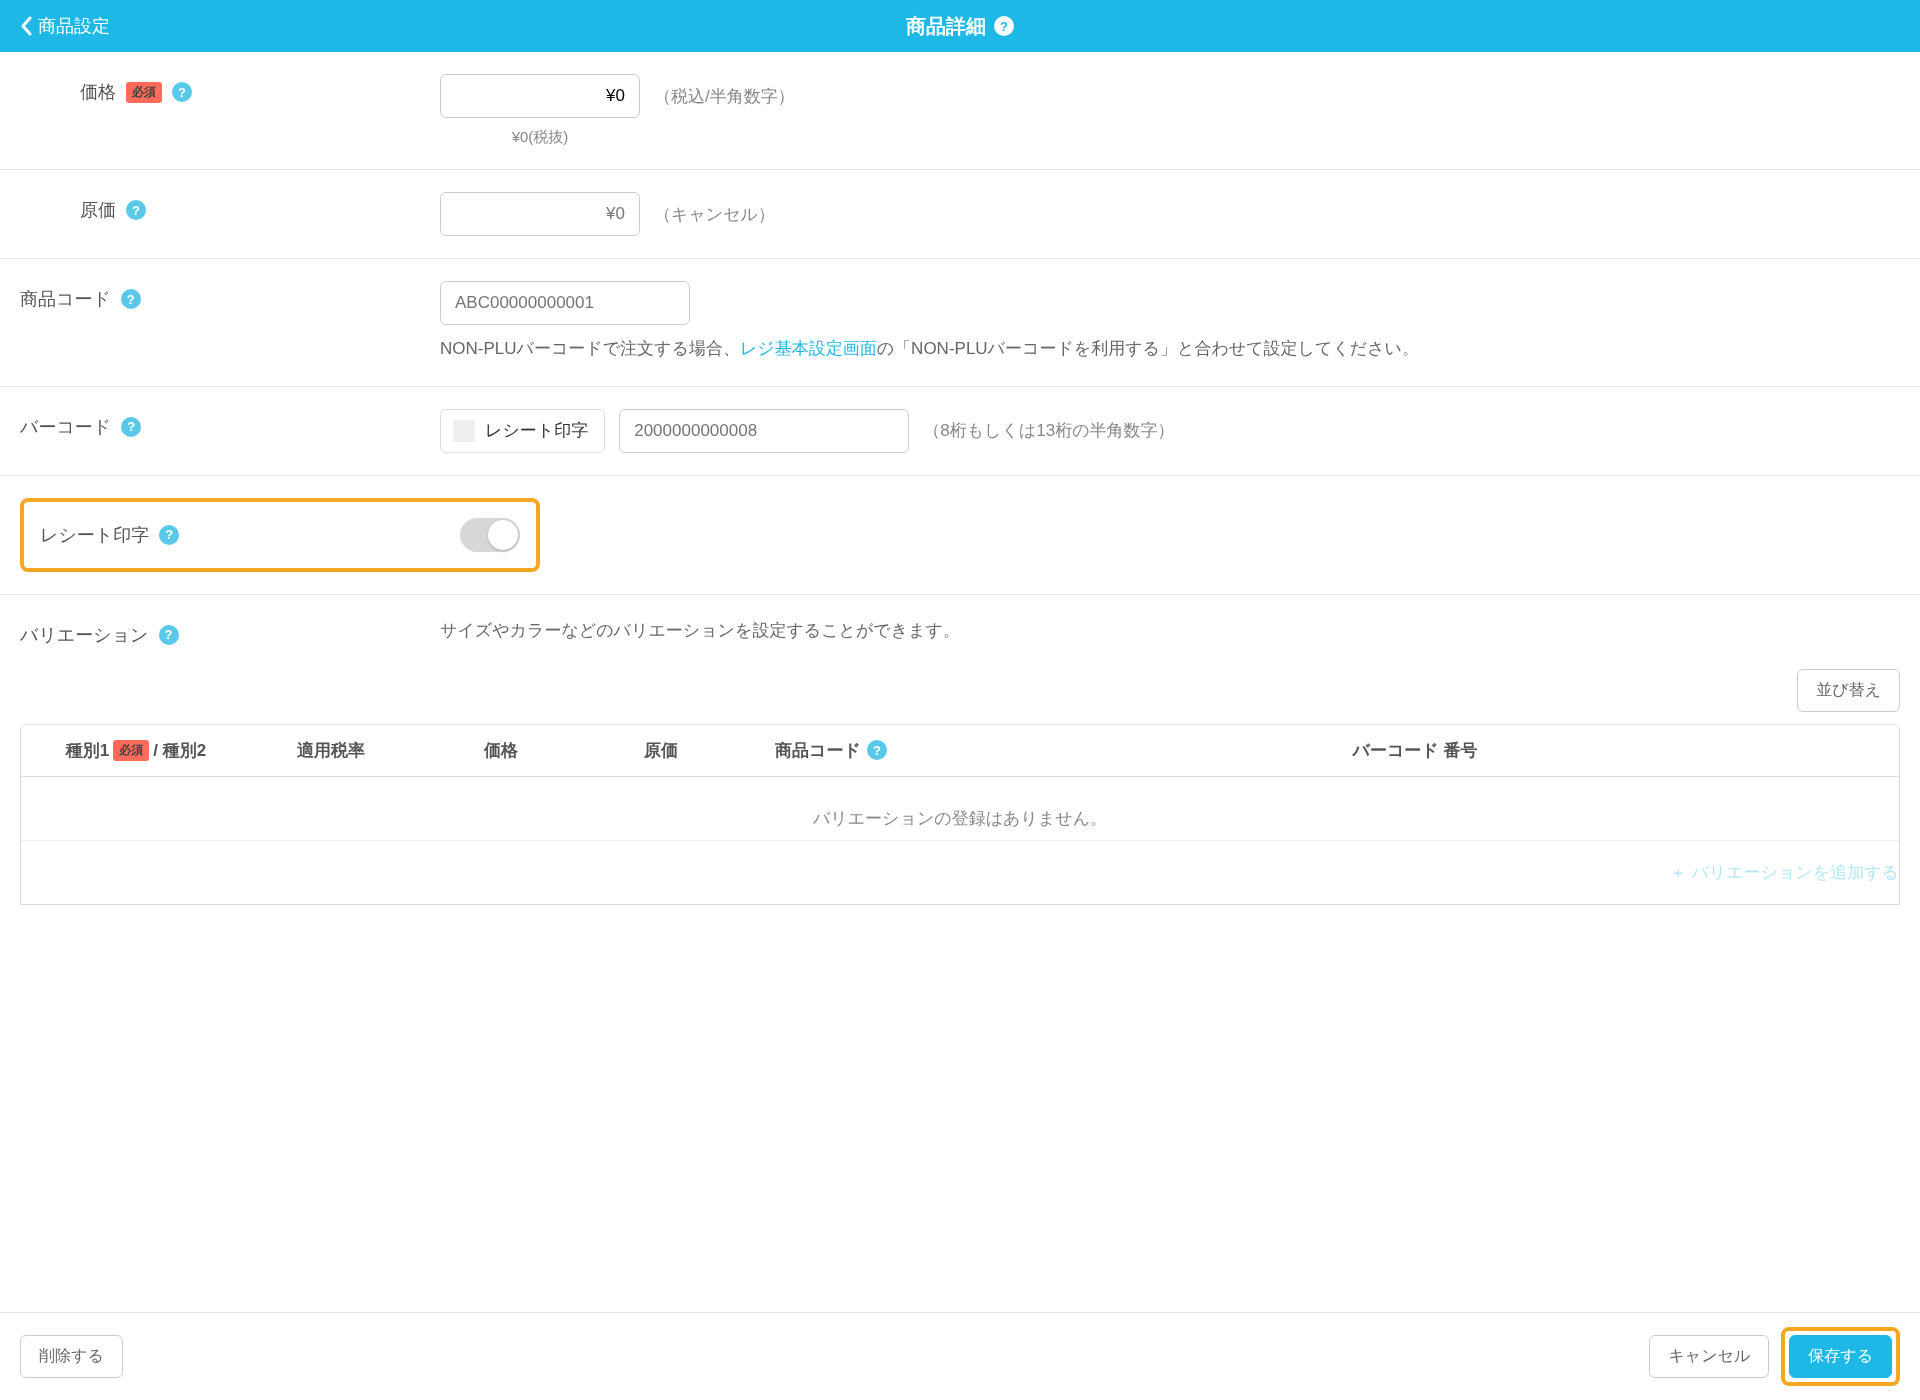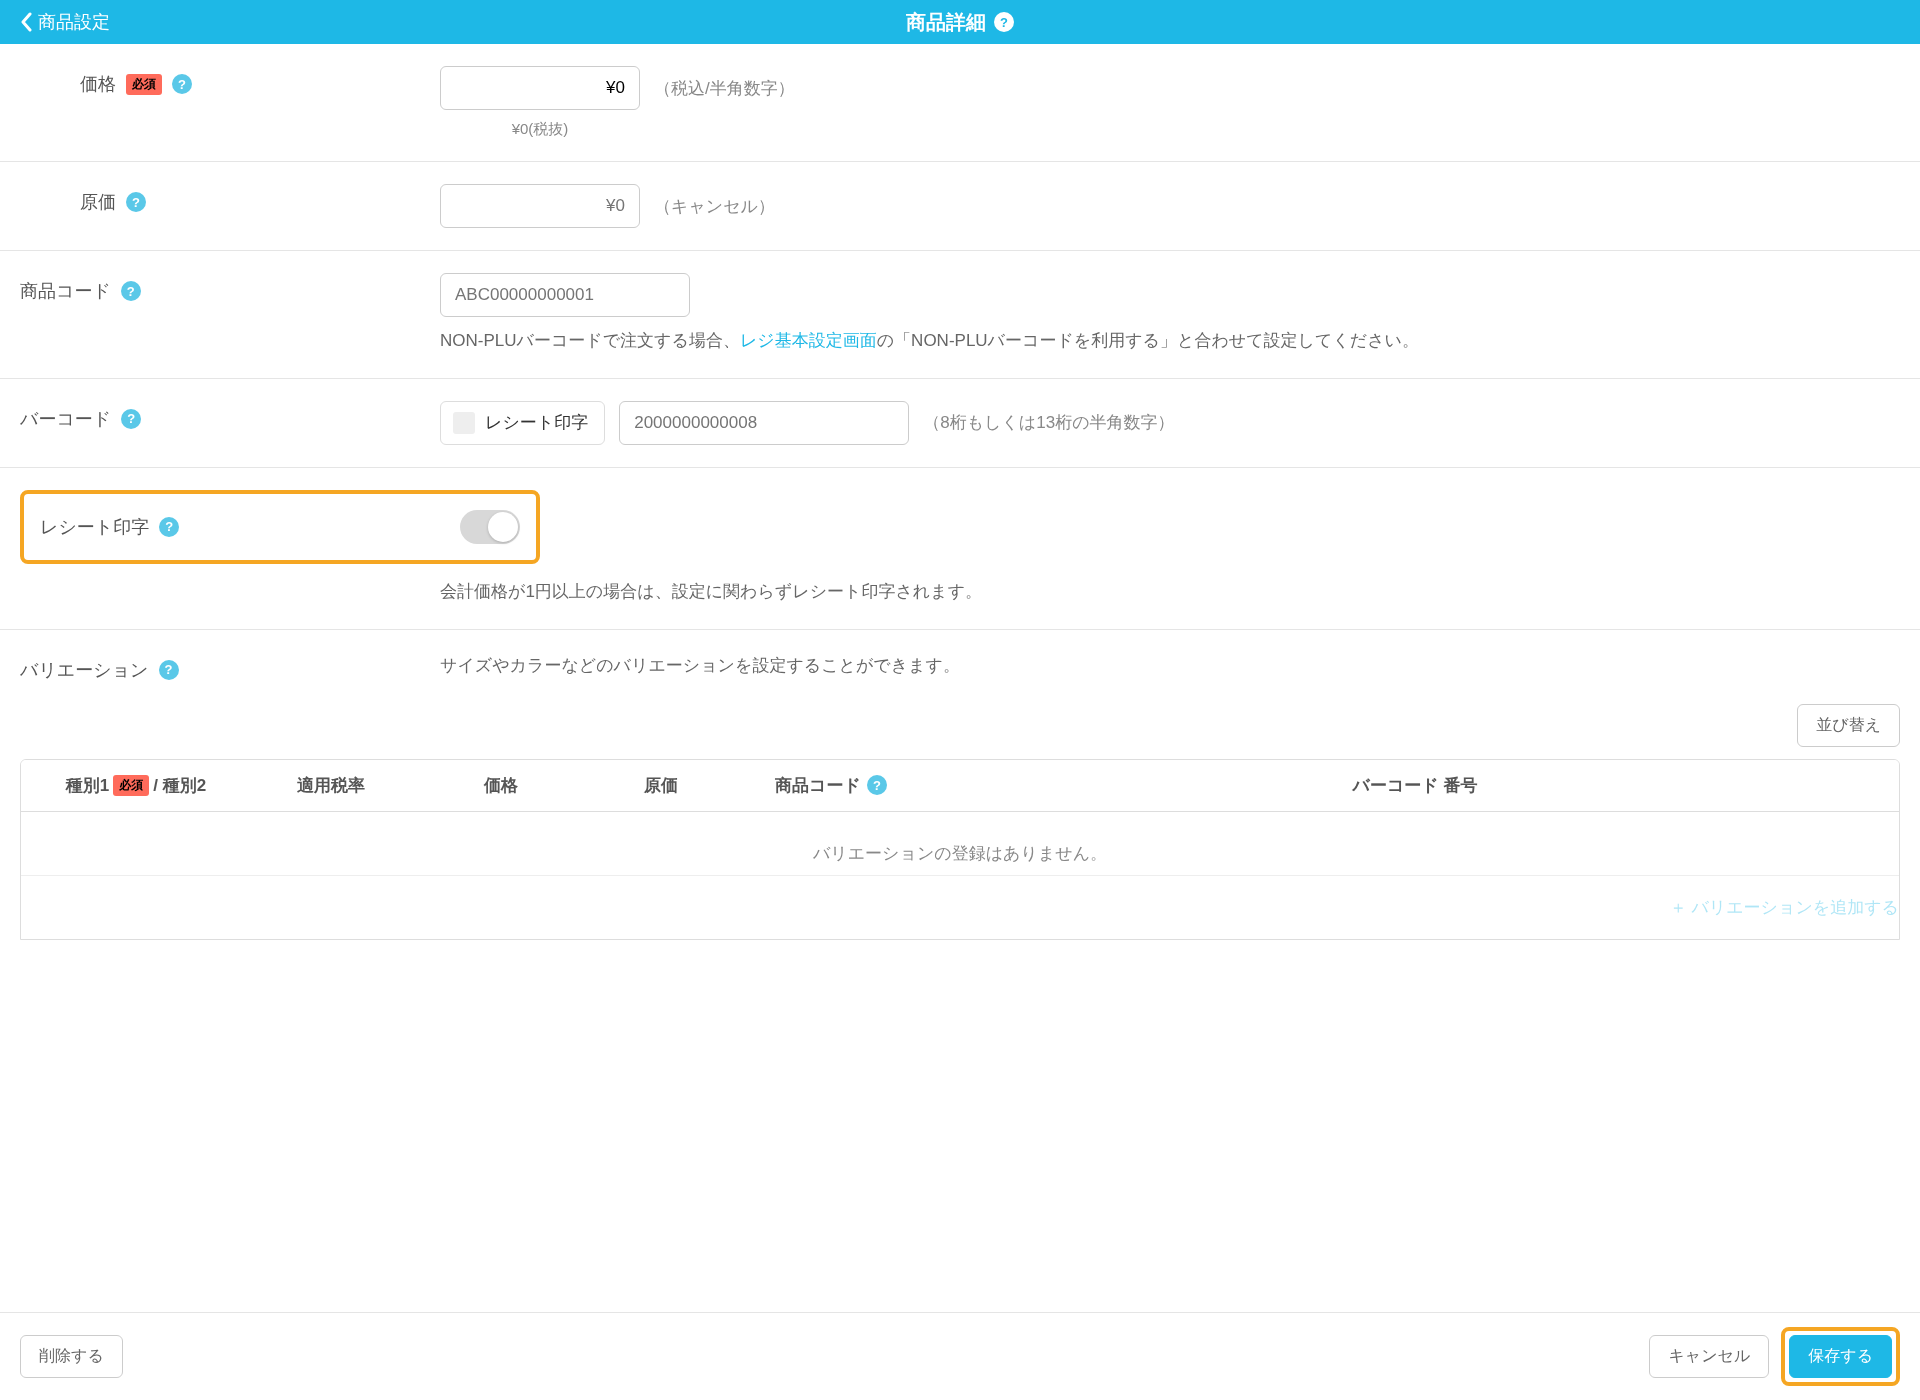--- a/index.html
+++ b/index.html
@@ -1,27 +1,27 @@
 <!DOCTYPE html>
 <html><head>
 <meta charset="utf-8">
 <style>
 * { margin: 0; padding: 0; box-sizing: border-box; font-family: -apple-system, "Hiragino Sans", "Hiragino Kaku Gothic ProN", sans-serif; }
 body { background: #fff; font-size: 16px; color: #333; }
-.header { background: #1EB8E6; color: #fff; height: 44px; display: flex; align-items: center; padding: 0 20px; position: relative; }
+.header { background: #1EB8E6; color: #fff; height: 52px; display: flex; align-items: center; padding: 0 20px; position: relative; }
 .back-btn { display: flex; align-items: center; gap: 6px; font-size: 18px; cursor: pointer; }
 .back-chevron { width: 12px; height: 20px; }
 .header-title { position: absolute; left: 50%; transform: translateX(-50%); display: flex; align-items: center; gap: 8px; font-size: 20px; font-weight: 600; }
 .help-icon { display: inline-flex; width: 20px; height: 20px; border-radius: 50%; background: #5AC8E8; color: #fff; font-size: 13px; font-weight: bold; align-items: center; justify-content: center; }
 .help-icon.white { background: #fff; color: #1EB8E6; }
 .form-row { display: flex; padding: 22px 20px; border-bottom: 1px solid #e5e5e5; align-items: flex-start; }
 .form-row.no-border { border-bottom: none; }
 .label-col { width: 420px; display: flex; align-items: center; gap: 10px; padding-top: 6px; font-size: 18px; color: #555; }
 .label-col.indent { padding-left: 60px; }
-.required-badge { background: #FF6B5B; color: #000000; font-size: 12px; padding: 2px 6px; border-radius: 3px; font-weight: 600; }
+.required-badge { background: #FF6B5B; color: #404040; font-size: 12px; padding: 2px 6px; border-radius: 3px; font-weight: 600; }
 .field-col { flex: 1; display: flex; flex-direction: column; gap: 10px; }
 .field-inline { display: flex; align-items: center; gap: 14px; }
 .text-input { border: 1px solid #ccc; border-radius: 6px; padding: 10px 14px; font-size: 17px; height: 44px; }
 .text-input.right { text-align: right; }
 .w200 { width: 200px; }
 .w250 { width: 250px; }
 .w290 { width: 290px; }
 .hint { color: #888; font-size: 17px; }
 .subtext { color: #888; font-size: 15px; text-align: center; width: 200px; }
 .desc { color: #666; font-size: 17px; line-height: 1.7; }
@@ -128,21 +128,20 @@
   <div class="form-row" style="flex-direction:column; gap:14px; padding-left:0; padding-right:0;">
     <div style="padding:0 20px;">
       <div class="highlight-box">
         <div class="highlight-label">
           <span>レシート印字</span>
           <span class="help-icon">?</span>
         </div>
         <div class="toggle"></div>
       </div>
     </div>
-    <div class="desc" style="padding-left:440px;">会計価格が1円以上の場合は、設定に関わらずレシート印字されます。</div>
   </div>
 
   <div class="form-row no-border">
     <div class="label-col">
       <span>バリエーション</span>
       <span class="help-icon">?</span>
     </div>
     <div class="field-col">
       <div class="desc">サイズやカラーなどのバリエーションを設定することができます。</div>
     </div>

